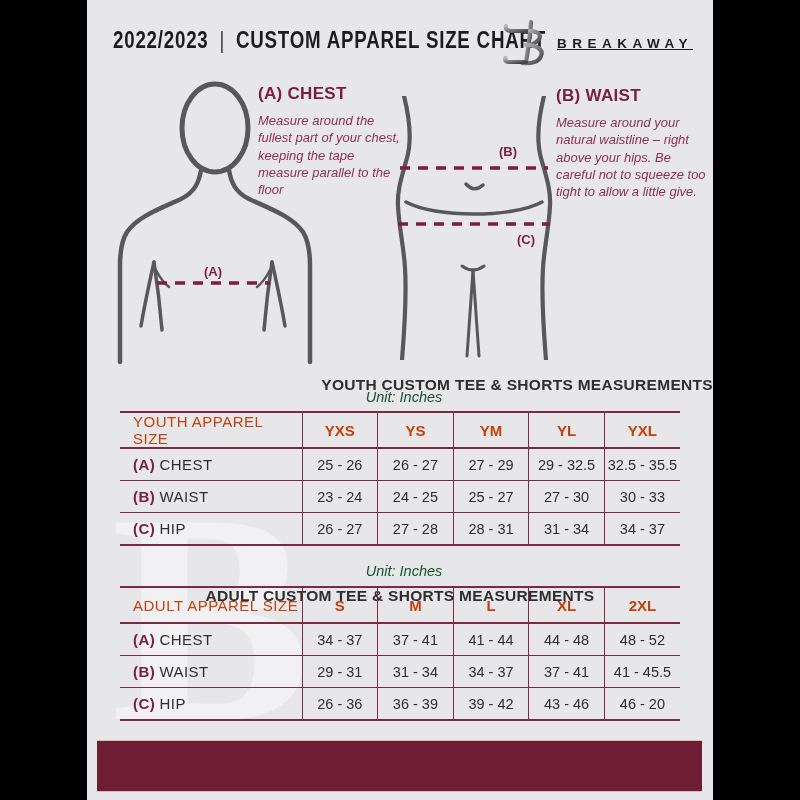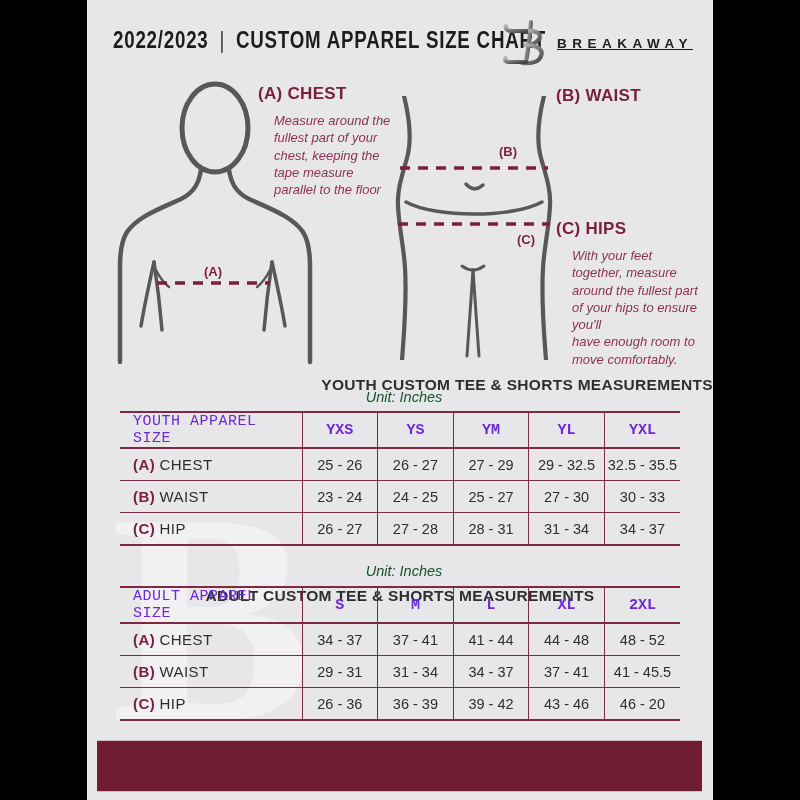--- a/index.html
+++ b/index.html
@@ -34,21 +34,21 @@
   .hdr-sep{font-weight:400;color:#3a3a3c;margin:0 14px;}
   .logo{position:absolute;left:414px;top:16px;z-index:1;}
   .brand{
     position:absolute;left:470px;top:36px;z-index:1;
     font-size:13.5px;font-weight:700;letter-spacing:5.5px;color:#1f1f21;white-space:nowrap;text-decoration:underline;
   }
   
   .ins{position:absolute;z-index:1;}
   .ins h3{margin:0;font-size:17px;font-weight:700;color:var(--head-maroon);letter-spacing:0.3px;}
   .ins p{
-    margin:8px 16px 0;font-size:13px;font-style:italic;color:var(--body-maroon);
+    margin:8px 0 0;font-size:13px;font-style:italic;color:var(--body-maroon);
     line-height:1.33;white-space:pre-line;
   }
   .ins-a{left:171px;top:84px;width:150px;}
   .ins-b{left:469px;top:86px;width:150px;}
   .ins-c{left:469px;top:219px;width:158px;}
   .fig{position:absolute;z-index:1;}
   .fig-1{left:30px;top:80px;}
   .fig-2{left:303px;top:96px;}
   
   .sec-title{
@@ -68,21 +68,21 @@
     border-top:2px solid var(--border);border-bottom:2px solid var(--border);
   }
   .yt-table{top:411px;} .ad-table{top:586px;}
   .size-table thead tr{border-bottom:2px solid var(--border);}
   .size-table tbody tr + tr{border-top:1.4px solid var(--border);}
   .size-table th + th,.size-table td + td{border-left:1.4px solid var(--border);}
   .size-table th,.size-table td{
     padding:0;height:31px;text-align:center;font-size:14.5px;
     color:var(--ink);font-weight:400;
   }
-  .size-table thead th{height:34px;font-size:15px;font-weight:700;color:#6d28d9;font-family:Liberation Mono, monospace;}
+  .size-table thead th{height:34px;font-size:15px;font-weight:700;color:#c2410c;}
   .size-table thead th.lab{font-weight:400;letter-spacing:0.5px;font-size:15px;}
   .size-table .lab{text-align:left;padding-left:13px;}
   .size-table .pre{color:var(--head-maroon);font-weight:700;}
   .size-table td.lab{font-size:15px;letter-spacing:0.4px;}
   
   .footer{
     position:absolute;left:10px;top:740px;width:605px;height:50px;z-index:1;
     background:var(--maroon);
     border-top:1px solid #d3bcc3;border-bottom:1px solid #d3bcc3;
   }
@@ -150,25 +150,21 @@
       <line x1="8" y1="128" x2="160" y2="128" stroke="#7b1f3c" stroke-width="3.5" stroke-dasharray="10 8"></line>
       <text x="136" y="148" text-anchor="middle" font-size="13" font-weight="bold" fill="#7b1f3c">(C)</text>
     </svg>
 
     <div class="ins ins-a">
       <h3>(A) CHEST</h3>
       <p>Measure around the fullest part of your chest, keeping the tape measure parallel to the floor</p>
     </div>
     <div class="ins ins-b">
       <h3>(B) WAIST</h3>
-    </div>
-    <div class="ins ins-c">
-      <h3>(C) HIPS</h3>
-      <p>With your feet together, measure around the fullest part of your hips to ensure you'll
-have enough room to move comfortably.</p>
+      <p>Measure around your natural waistline – right above your hips. Be careful not to squeeze too tight to allow a little give.</p>
     </div>
 
     <div class="sec-title yt-title">YOUTH CUSTOM TEE &amp; SHORTS MEASUREMENTS</div>
     <div class="sec-unit yt-unit">Unit: Inches</div>
 
     <table class="size-table yt-table">
       <colgroup>
           <col style="width:182px">
           <col style="width:75.6px">
           <col style="width:75.6px">

